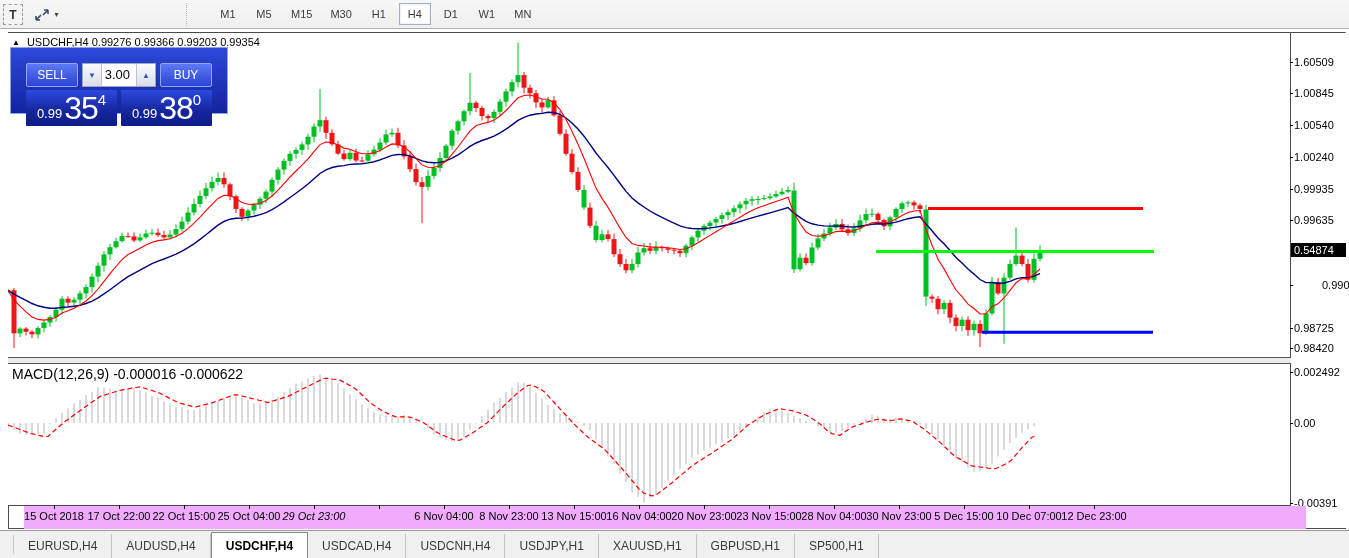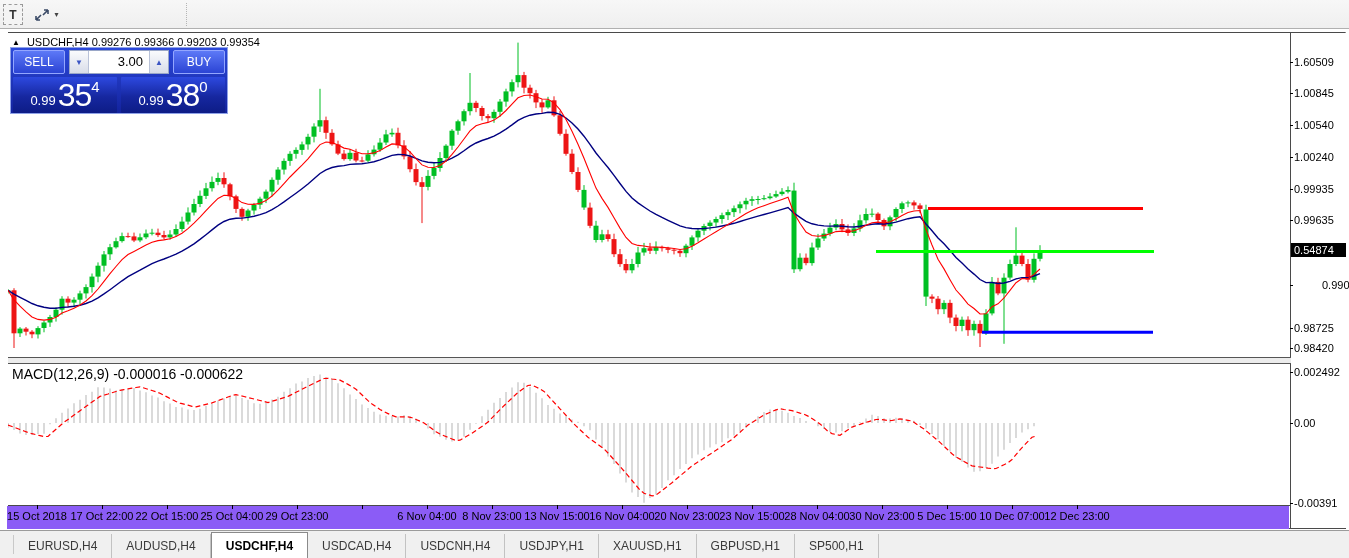--- a/index.html
+++ b/index.html
@@ -37,36 +37,36 @@
   #chart-title { position:absolute; left:12px; top:36px; font-size:11px; color:#000; display:flex; align-items:center; gap:7px; }
   #collapse-arrow { font-size:8px; color:#000; }
 
   #macd-label { position:absolute; left:12px; top:366px; font-size:14px; color:#000; background:rgba(255,255,255,.8); }
 
   
   #splitter { position:absolute; left:8px; top:357px; width:1338px; height:7px;
     background:#ececec; border-top:1px solid #555; border-bottom:1px solid #555; }
 
   
-  #time-axis { position:absolute; left:7px; top:506px; width:1282px; height:23px; background:#8b5cf6; }
+  #time-axis { position:absolute; left:24px; top:506px; width:1282px; height:23px; background:#f0abfc; }
   .d-label { position:absolute; top:4px; width:76px; text-align:center; font-size:11px; color:#000; white-space:nowrap; }
   .d-tick { position:absolute; top:-1px; width:1px; height:4px; background:#000; }
 
   
   #tab-bar { position:absolute; left:0; top:530px; width:1349px; height:28px;
     background:#f0f0f0; border-top:1px solid #9b9b9b; display:flex; align-items:stretch; }
   #tab-grip { width:14px; border-right:1px solid #c9c9c9; margin:4px 0; }
   .tab { padding:0 14px; display:flex; align-items:center; color:#3a3a3a; font-size:12px;
     border-right:1px solid #c2c2c2; margin:3px 0 0 0; }
   .tab.active { background:#ffffff; color:#000; font-weight:bold; border:1px solid #8a8a8a;
     border-bottom:none; margin-top:1px; }
 
   
   #trade-panel { position:absolute; left:10px; top:47px; width:218px; height:67px;
-    background:linear-gradient(#2c49da,#13239e); border:1px solid #8fa2e8; padding:2px; }
+    background:linear-gradient(#2c49da,#13239e); border:1px solid #8fa2e8; padding:15px; }
   #tp-row1 { display:flex; gap:4px; height:24px; }
   .trade-btn { width:52px; color:#fff; font-size:12px; display:flex; align-items:center; justify-content:center;
     background:linear-gradient(#5d79f7,#2b44d4); border:1px solid #93a6ff; border-radius:2px; }
   #vol-group { flex:1; display:flex; border:1px solid #9aa7c7; background:#fff; }
   .spin-btn { width:19px; display:flex; align-items:center; justify-content:center;
     background:linear-gradient(#fafbfd,#d9dde9); color:#3b55c4; font-size:8px; }
   #vol-down { border-right:1px solid #b9c2d8; }
   #vol-up { border-left:1px solid #b9c2d8; }
   #volume-field { flex:1; text-align:right; font-size:13px; line-height:22px; padding-right:6px; color:#000; background:#fff; }
   #tp-row2 { display:flex; gap:4px; height:36px; margin-top:3px; }
@@ -84,20 +84,31 @@
   <div class="tool-btn" id="arrows-tool">
     <span>
         <svg width="18" height="16" viewBox="0 0 18 16">
       <path d="M3 13 L8 8 M3 13 l0 -4 M3 13 l4 0" stroke="#3a4a66" stroke-width="1.6" fill="none"></path>
       <path d="M15 3 L10 8 M15 3 l0 4 M15 3 l-4 0" stroke="#3a4a66" stroke-width="1.6" fill="none"></path>
     </svg>
       </span>
     <span class="caret">▾</span>
   </div>
   <div class="tb-sep"></div>
+  <div id="tf-group">
+      <div class="tf-btn">M1</div>
+      <div class="tf-btn">M5</div>
+      <div class="tf-btn">M15</div>
+      <div class="tf-btn">M30</div>
+      <div class="tf-btn">H1</div>
+      <div class="tf-btn active">H4</div>
+      <div class="tf-btn">D1</div>
+      <div class="tf-btn">W1</div>
+      <div class="tf-btn">MN</div>
+    </div>
 </div>
 
 <div class="frame-line" style="left:8px;top:32px;width:1338px;height:1px;"></div>
 <div class="frame-line" style="left:8px;top:32px;width:1px;height:497px;"></div>
 <div class="frame-line" style="left:1345px;top:32px;width:1px;height:497px;background:#8a8a8a;"></div>
 <div class="frame-line" style="left:1290px;top:33px;width:1px;height:495px;"></div>
 <div class="frame-line" style="left:8px;top:505px;width:1338px;height:1px;"></div>
 <div class="frame-line" style="left:8px;top:528px;width:1338px;height:1px;"></div>
 
 <svg id="main-svg" width="1282" height="324" viewBox="8 33 1282 324">
@@ -679,21 +690,21 @@
 <div id="time-axis">
     <div class="d-tick" style="left: 30px;"></div>
     <div class="d-label" style="left: -8px;">15 Oct 2018</div>
     <div class="d-tick" style="left: 95px;"></div>
     <div class="d-label" style="left: 57px;">17 Oct 22:00</div>
     <div class="d-tick" style="left: 160px;"></div>
     <div class="d-label" style="left: 122px;">22 Oct 15:00</div>
     <div class="d-tick" style="left: 225px;"></div>
     <div class="d-label" style="left: 187px;">25 Oct 04:00</div>
     <div class="d-tick" style="left: 290px;"></div>
-    <div class="d-label" style="left: 252px;">29 Oct 23:00</div>
+    <div class="d-label" style="left: 252px; font-style: italic;">29 Oct 23:00</div>
     <div class="d-tick" style="left: 355px;"></div>
     <div class="d-label" style="left: 317px; margin-top: 44px;">1 Nov 14:00</div>
     <div class="d-tick" style="left: 420px;"></div>
     <div class="d-label" style="left: 382px;">6 Nov 04:00</div>
     <div class="d-tick" style="left: 485px;"></div>
     <div class="d-label" style="left: 447px;">8 Nov 23:00</div>
     <div class="d-tick" style="left: 550px;"></div>
     <div class="d-label" style="left: 512px;">13 Nov 15:00</div>
     <div class="d-tick" style="left: 615px;"></div>
     <div class="d-label" style="left: 577px;">16 Nov 04:00</div>

